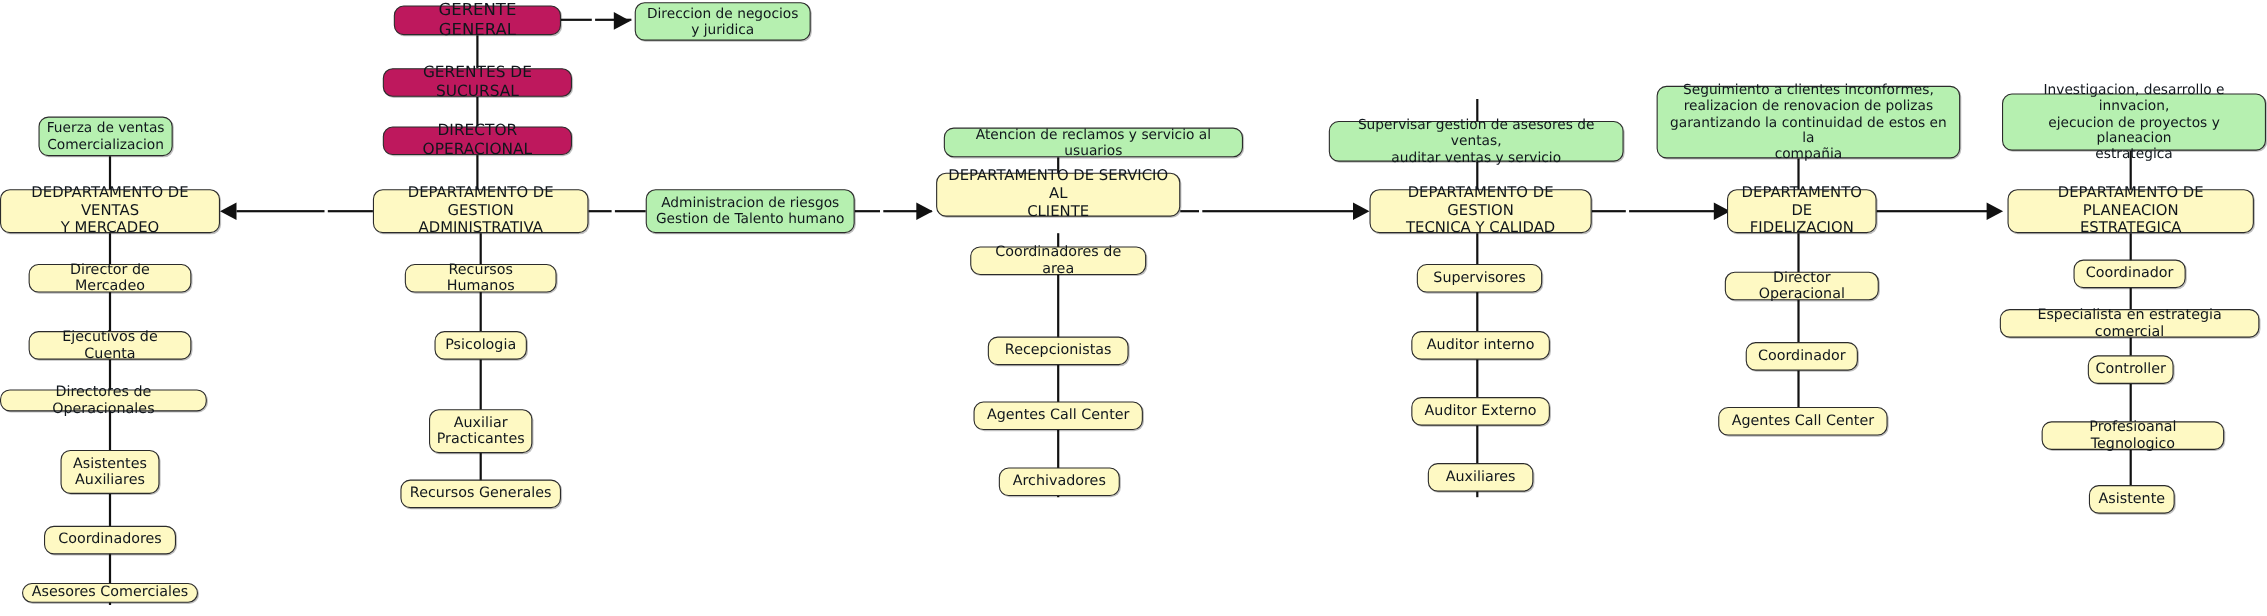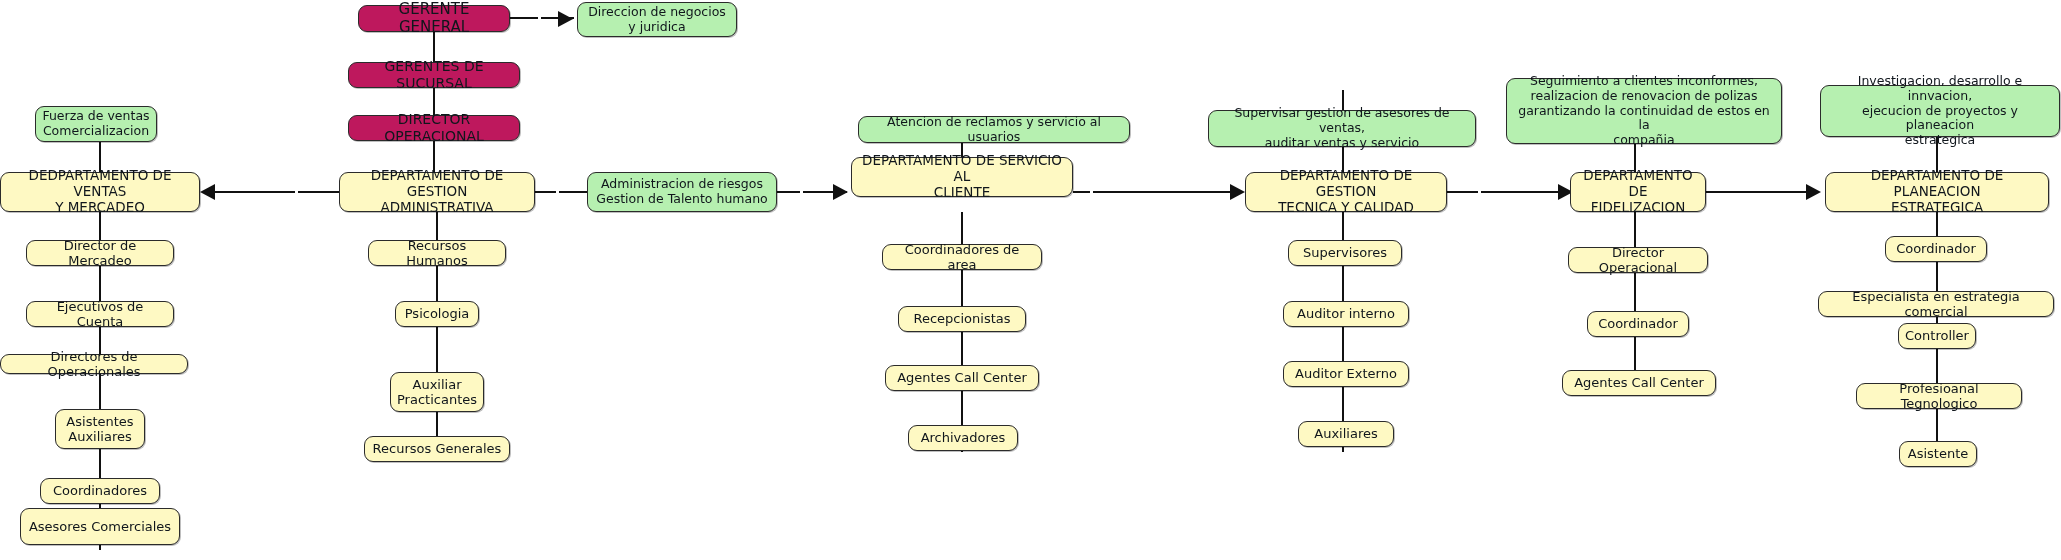--- a/index.html
+++ b/index.html
@@ -64,21 +64,21 @@
 Y MERCADEO</div>
 
   <div class="line vline" style="left:99px;top:212px;width:2px;height:338px;"></div>
 
   <div class="node blue" style="left:26px;top:240px;width:148px;height:26px;font-size:13px;">Director de Mercadeo</div>
   <div class="node blue" style="left:26px;top:301px;width:148px;height:26px;font-size:13px;">Ejecutivos de Cuenta</div>
   <div class="node blue" style="left:0px;top:354px;width:188px;height:20px;font-size:13px;">Directores de Operacionales</div>
   <div class="node blue" style="left:55px;top:409px;width:90px;height:40px;font-size:13px;">Asistentes
 Auxiliares</div>
   <div class="node blue" style="left:40px;top:478px;width:120px;height:26px;font-size:13px;">Coordinadores</div>
-  <div class="node blue" style="left:20px;top:508px;width:160px;height:37px;font-size:13px;">Asesores Comerciales</div>
+  <div class="node blue" style="left:20px;top:530px;width:160px;height:18px;font-size:13px;">Asesores Comerciales</div>
 
   <div class="node blue" style="left:339px;top:172px;width:196px;height:40px;font-size:13.5px;">DEPARTAMENTO DE GESTION
 ADMINISTRATIVA</div>
 
   <div class="line hline" style="left:215px;top:191px;width:124px;"></div>
   <div class="gap" style="left:295px;top:185px;"></div>
   <div class="arrow arrow-left" style="left:200px;top:184px;"></div>
 
   <div class="line vline" style="left:436px;top:212px;width:2px;height:247px;"></div>
 
@@ -98,21 +98,21 @@
   <div class="arrow arrow-right" style="left:833px;top:184px;"></div>
 
   <div class="node green" style="left:826px;top:116px;width:272px;height:27px;font-size:12.5px;margin-left:32px;">Atencion de reclamos y servicio al usuarios</div>
   <div class="line vline" style="left:961px;top:143px;width:2px;height:31px;"></div>
 
   <div class="node blue" style="left:851px;top:157px;width:222px;height:40px;font-size:13.5px;">DEPARTAMENTO DE SERVICIO AL
 CLIENTE</div>
 
   <div class="line vline" style="left:961px;top:212px;width:2px;height:240px;"></div>
 
-  <div class="node blue" style="left:882px;top:244px;width:160px;height:26px;font-size:13px;">Coordinadores de area</div>
+  <div class="node blue" style="left:882px;top:224px;width:160px;height:26px;font-size:13px;">Coordinadores de area</div>
   <div class="node blue" style="left:898px;top:306px;width:128px;height:26px;font-size:13px;">Recepcionistas</div>
   <div class="node blue" style="left:885px;top:365px;width:154px;height:26px;font-size:13px;">Agentes Call Center</div>
   <div class="node blue" style="left:908px;top:425px;width:110px;height:26px;font-size:13px;">Archivadores</div>
 
   <div class="line hline" style="left:1073px;top:191px;width:165px;"></div>
   <div class="gap" style="left:1090px;top:185px;"></div>
   <div class="arrow arrow-right" style="left:1230px;top:184px;"></div>
 
   <div class="line vline" style="left:1342px;top:90px;width:2px;height:22px;"></div>
   <div class="node green" style="left:1208px;top:110px;width:268px;height:37px;font-size:12.5px;">Supervisar gestion de asesores de ventas,
@@ -155,18 +155,18 @@
 ejecucion de proyectos y planeacion
 estrategica</div>
   <div class="line vline" style="left:1936px;top:137px;width:2px;height:37px;"></div>
 
   <div class="node blue" style="left:1825px;top:172px;width:224px;height:40px;font-size:13.5px;">DEPARTAMENTO DE PLANEACION
 ESTRATEGICA</div>
 
   <div class="line vline" style="left:1936px;top:212px;width:2px;height:250px;"></div>
 
   <div class="node blue" style="left:1885px;top:236px;width:102px;height:26px;font-size:13px;">Coordinador</div>
-  <div class="node blue" style="left:1818px;top:281px;width:236px;height:26px;font-size:13px;margin-top:10px;">Especialista en estrategia comercial</div>
+  <div class="node blue" style="left:1818px;top:281px;width:236px;height:26px;font-size:13px;">Especialista en estrategia comercial</div>
   <div class="node blue" style="left:1898px;top:323px;width:78px;height:26px;font-size:13px;">Controller</div>
   <div class="node blue" style="left:1856px;top:383px;width:166px;height:26px;font-size:13px;">Profesioanal Tegnologico</div>
   <div class="node blue" style="left:1899px;top:441px;width:78px;height:26px;font-size:13px;">Asistente</div>
 
 </div>
 
 </body></html>

